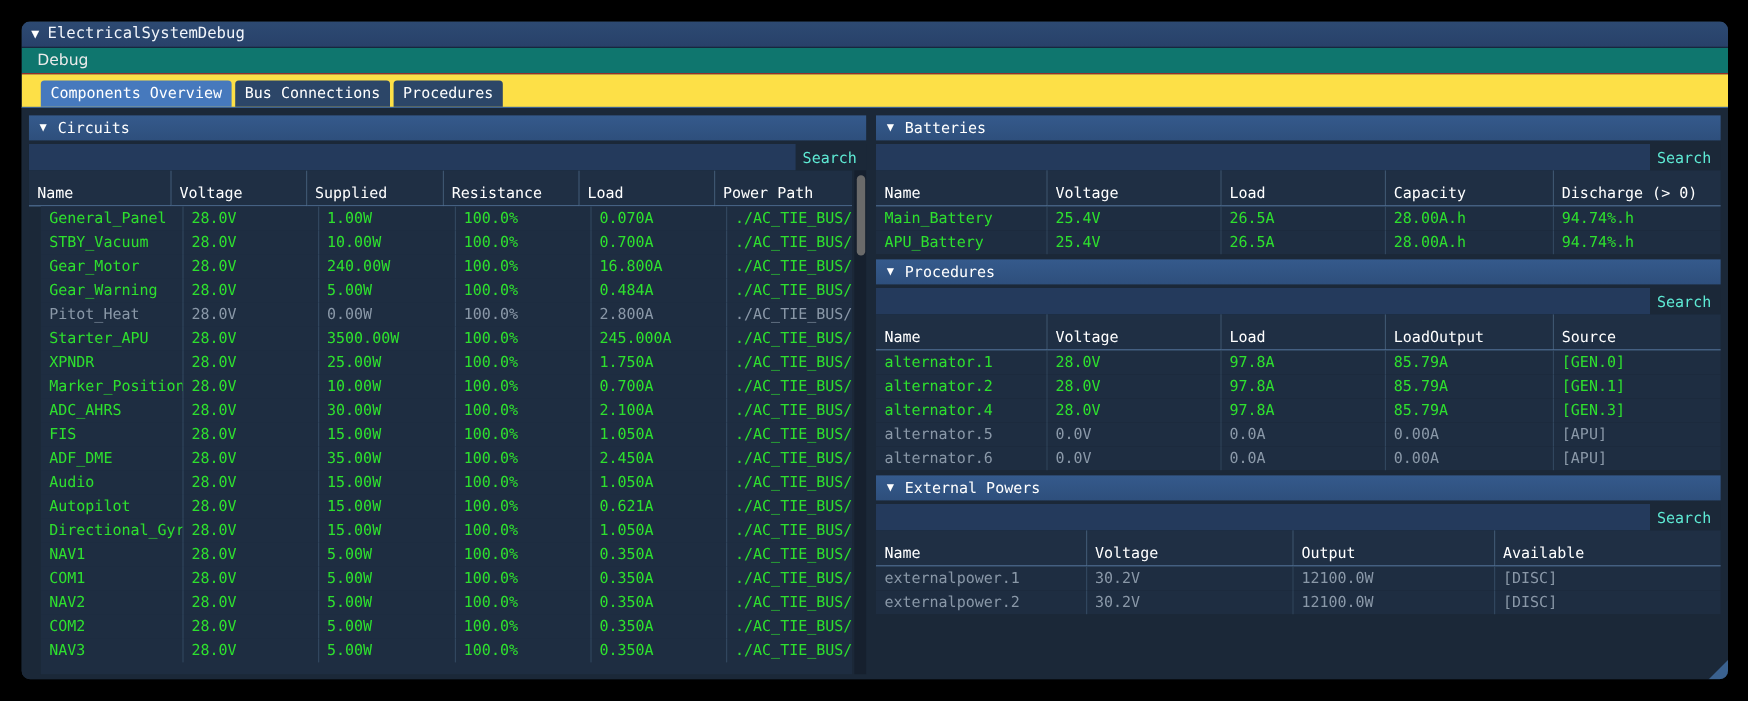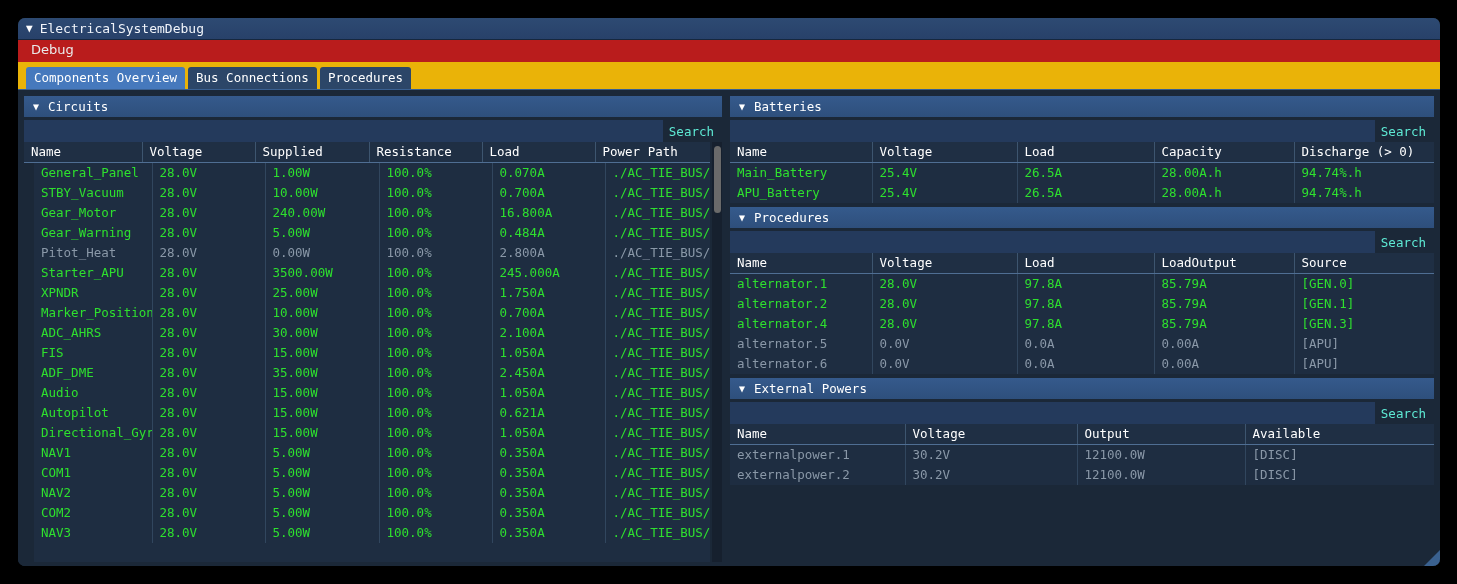--- a/index.html
+++ b/index.html
@@ -44,41 +44,41 @@
     font-size: 11px;
     margin-right: 7px;
     line-height: 1;
   }
   #titlebar .ttl { font-size: 13px; color: #f0f4fa; }
 
   
   #menubar {
     height: 22px;
     flex: 0 0 22px;
-    background: #b91c1c;
+    background: #0f766e;
     display: flex;
     align-items: center;
     padding-left: 9px;
-    border-bottom: 3px solid #b91c1c;
+    border-bottom: 1px solid #b91c1c;
   }
   #menubar .mi {
     color: #eaeaea;
     font-size: 13px;
     font-family: "DejaVu Sans", sans-serif;
     padding: 1px 4px;
     cursor: default;
   }
 
   
   #tabstrip {
     flex: 0 0 28px;
-    background: #eab308;
+    background: #fde047;
     display: flex;
     align-items: flex-end;
-    padding: 0 8px;
+    padding: 0 16px;
     border-bottom: 1px solid #3a6091;
     position: relative;
   }
   .tab {
     font-size: 12.5px;
     padding: 4px 8px 4px 8px;
     margin-right: 3px;
     border-radius: 3px 3px 0 0;
     color: #ffffff;
     background: #2c4668;
@@ -163,21 +163,21 @@
     width: 100%;
     border-collapse: collapse;
     table-layout: fixed;
     font-size: 12.5px;
   }
   table.grid th {
     text-align: left;
     font-weight: normal;
     color: #ffffff;
     font-size: 12.5px;
-    padding: 2px 0 3px 7px;
+    padding: 11px 0 3px 7px;
     border-bottom: 1px solid #4a6libre;
     border-bottom: 1px solid #4f6e93;
     border-right: 1px solid #3d556f;
     background: #1f2f44;
     white-space: nowrap;
     overflow: hidden;
   }
   table.grid th:last-child { border-right: none; }
   table.grid td {
     padding: 2px 0 2px 7px;

